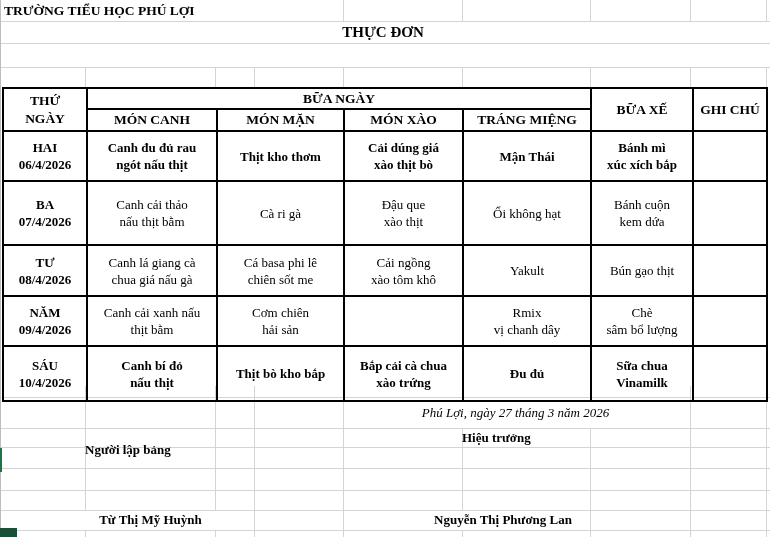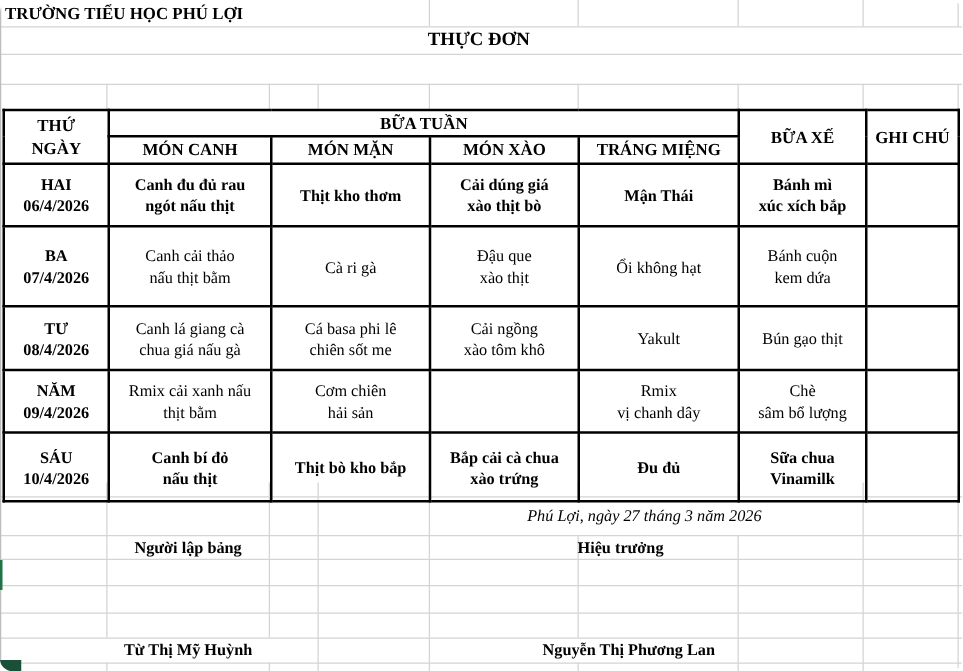--- a/index.html
+++ b/index.html
@@ -1,19 +1,19 @@
 <!DOCTYPE html>
 <html><head>
 <meta charset="utf-8">
 <style>
   html,body { margin:0; padding:0; }
   .sheet {
     position:relative; width:770px; height:537px;
     background:#ffffff; overflow:hidden;
-    font-family:"Liberation Serif", serif; color:#000;border-radius:10px;
+    font-family:"Liberation Serif", serif; color:#000;
   }
   .gridline { position:absolute; background:#d4d4d4; }
   .gl-v { width:1px; }
   .gl-h { height:1px; }
 
   .cell { position:absolute; }
   .school {
     left:4px; top:0; width:400px; height:21px; line-height:21px;
     font-weight:bold; font-size:13.5px; text-align:left; white-space:nowrap;
   }
@@ -40,22 +40,22 @@
   tr.hrow2 { height:22px; }
   tr.hrow1 td, tr.hrow2 td { font-weight:bold; font-size:13.5px; line-height:18px; }
   td.day-cell { font-weight:bold; }
   tr.bold-row td { font-weight:bold; }
 
   .date-line {
     left:343px; top:397px; width:345px; height:31px; line-height:31px;
     text-align:center; font-style:italic; font-size:13px;
   }
   .sig-title-left {
-    left:85px; top:428px; width:131px; height:19px; line-height:19px;
-    text-align:center; font-weight:bold; font-size:13px;
+    left:85px; top:440px; width:131px; height:19px; line-height:19px;
+    text-align:left; font-weight:bold; font-size:13px;
   }
   .sig-title-right {
     left:462px; top:428px; width:128px; height:19px; line-height:19px;
     font-weight:bold; font-size:13px;
   }
   .sig-name-left {
     left:85px; top:510px; width:131px; height:20px; line-height:20px;
     text-align:center; font-weight:bold; font-size:13px;
   }
   .sig-name-right {
@@ -174,21 +174,21 @@
         <col style="width:127px">
       <col style="width:119px">
         <col style="width:128px">
         <col style="width:102px">
       <col style="width:74px">
     </colgroup>
     <tbody>
         <tr class="hrow1">
       <td rowspan="2">THỨ
 NGÀY</td>
-      <td colspan="4">BỮA TUẦN</td>
+      <td colspan="4">BỮA NGÀY</td>
       <td rowspan="2">BỮA XẾ</td>
       <td rowspan="2">GHI CHÚ</td>
     </tr>
     <tr class="hrow2">
       <td>MÓN CANH</td>
       <td>MÓN MẶN</td>
       <td>MÓN XÀO</td>
       <td>TRÁNG MIỆNG</td>
     </tr>
     <tr class="bold-row" style="height:50px">
@@ -226,21 +226,21 @@
 chiên sốt me</td>
       <td>Cải ngồng
 xào tôm khô</td>
       <td>Yakult</td>
       <td>Bún gạo thịt</td>
       <td></td>
     </tr>
     <tr style="height:50px">
       <td class="day-cell">NĂM
 09/4/2026</td>
-      <td>Rmix cải xanh nấu
+      <td>Canh cải xanh nấu
 thịt bằm</td>
       <td>Cơm chiên
 hải sản</td>
       <td></td>
       <td>Rmix
 vị chanh dây</td>
       <td>Chè
 sâm bổ lượng</td>
       <td></td>
     </tr>

